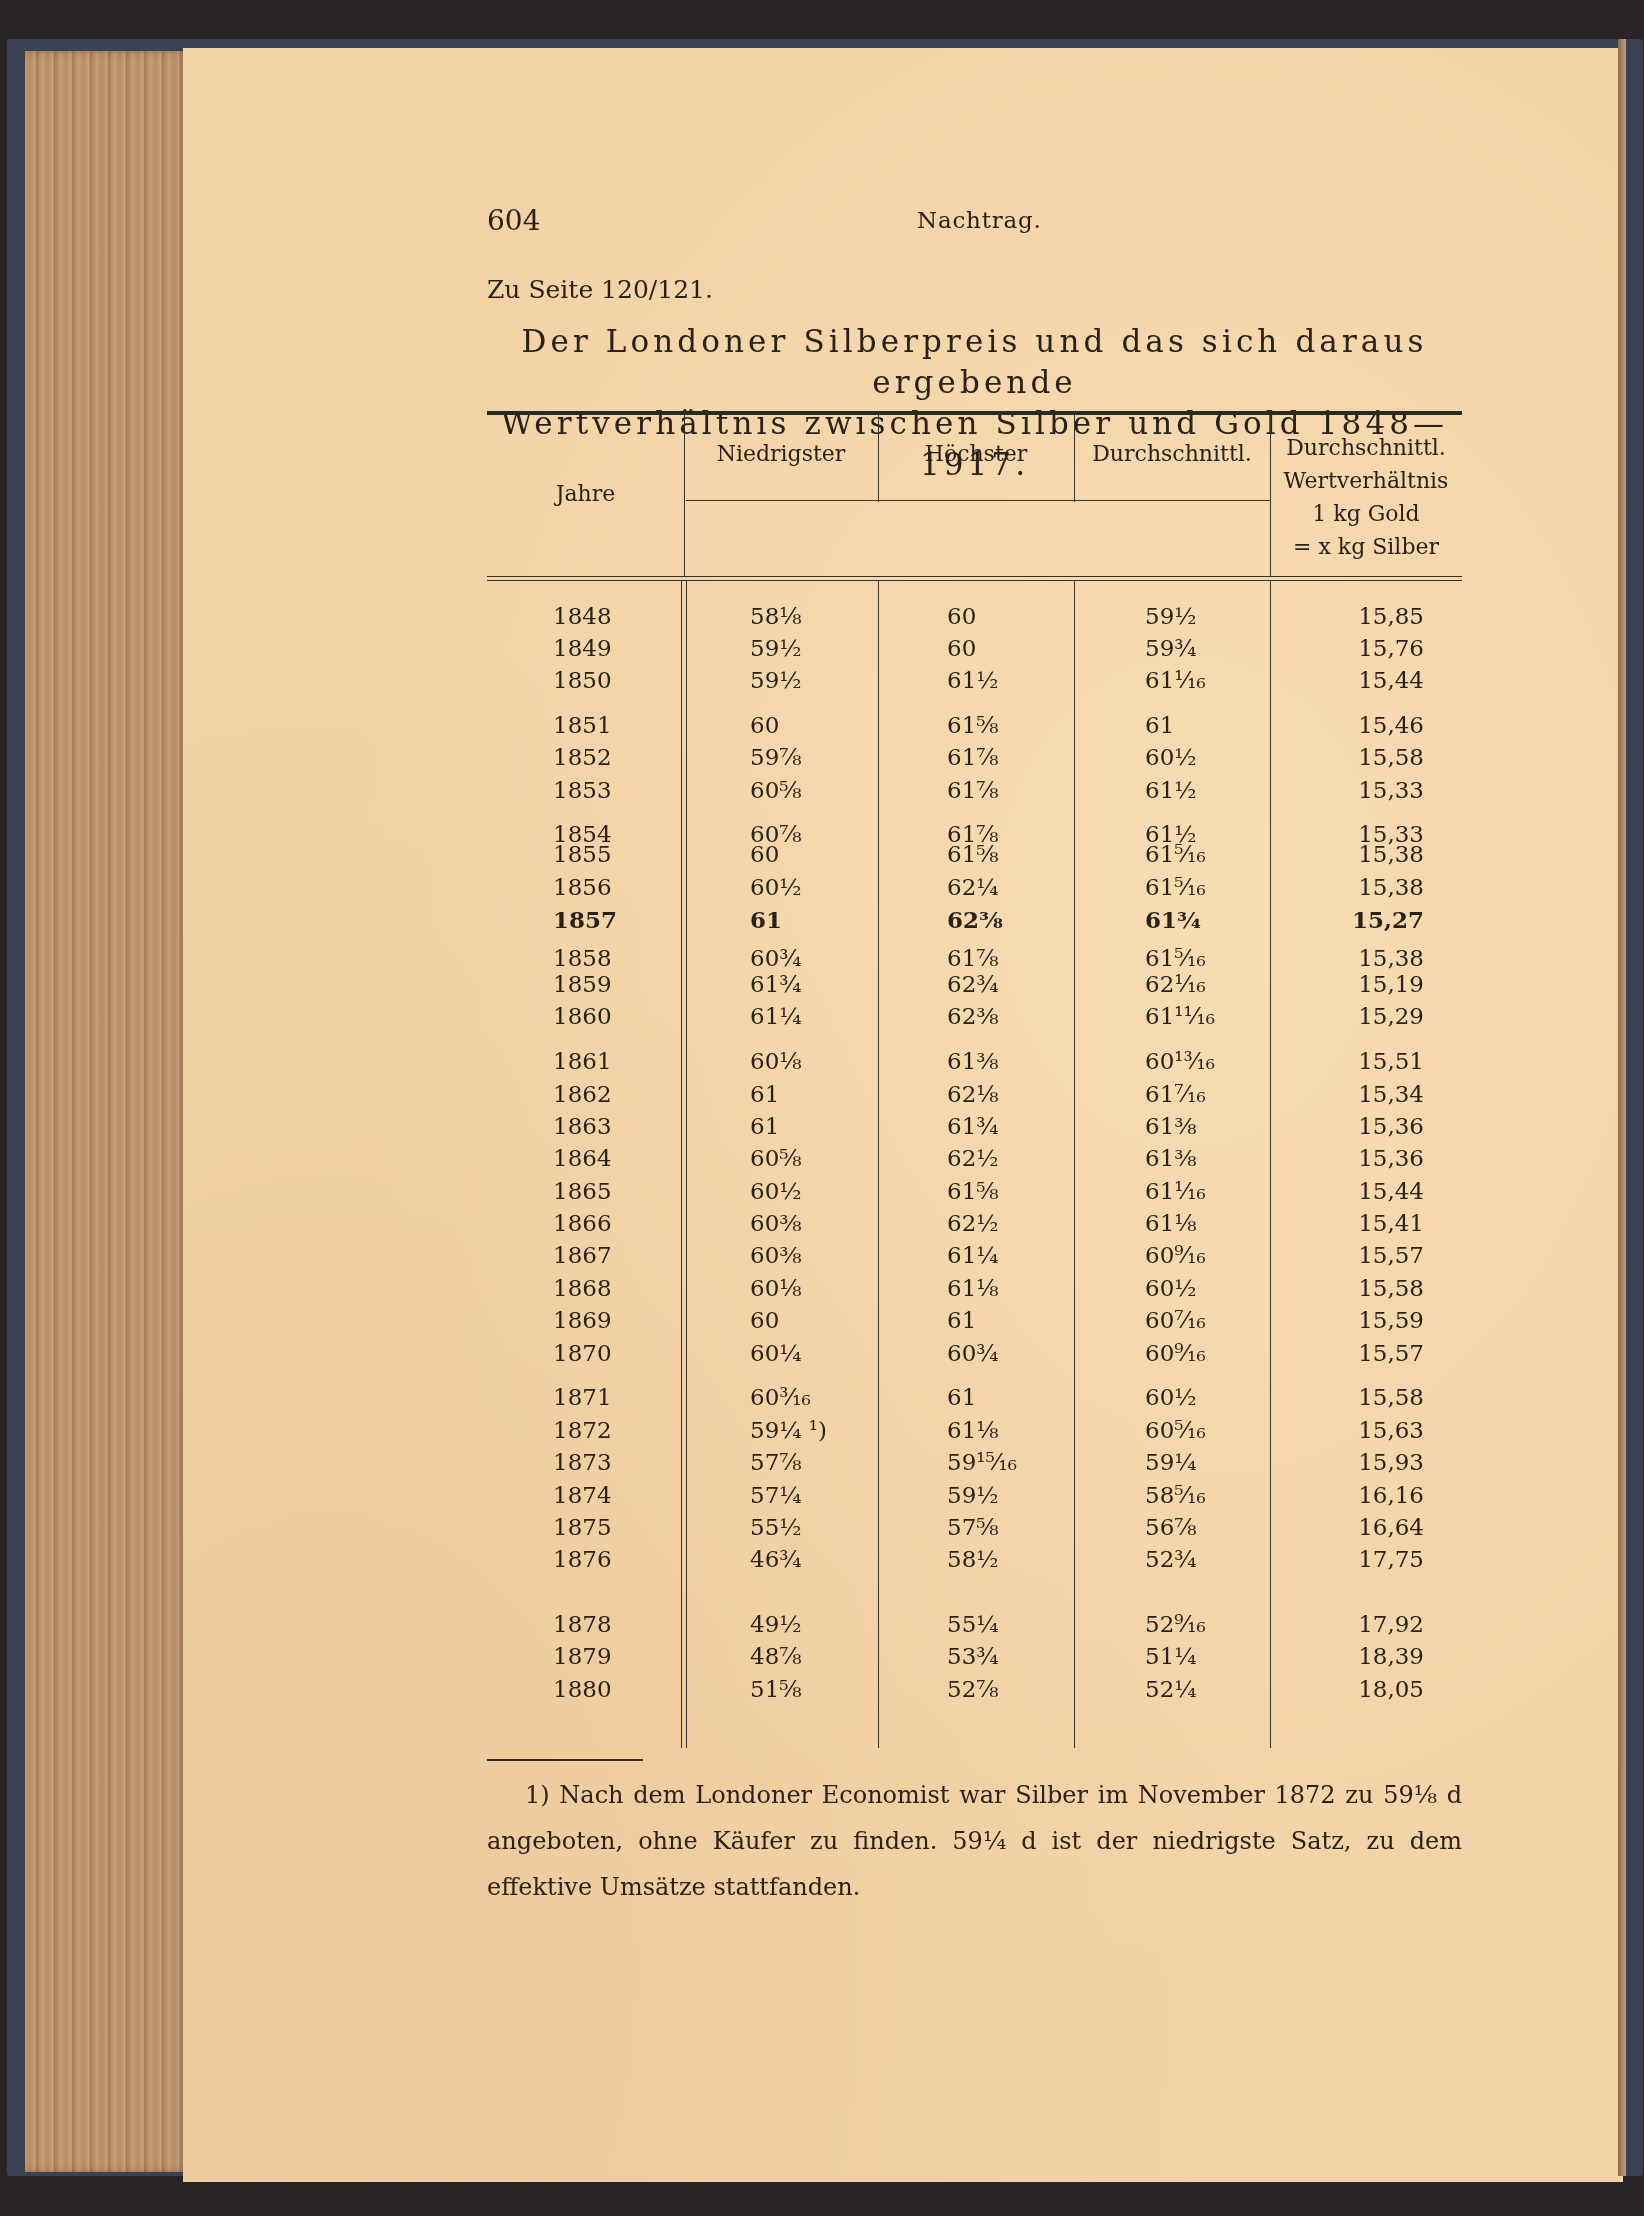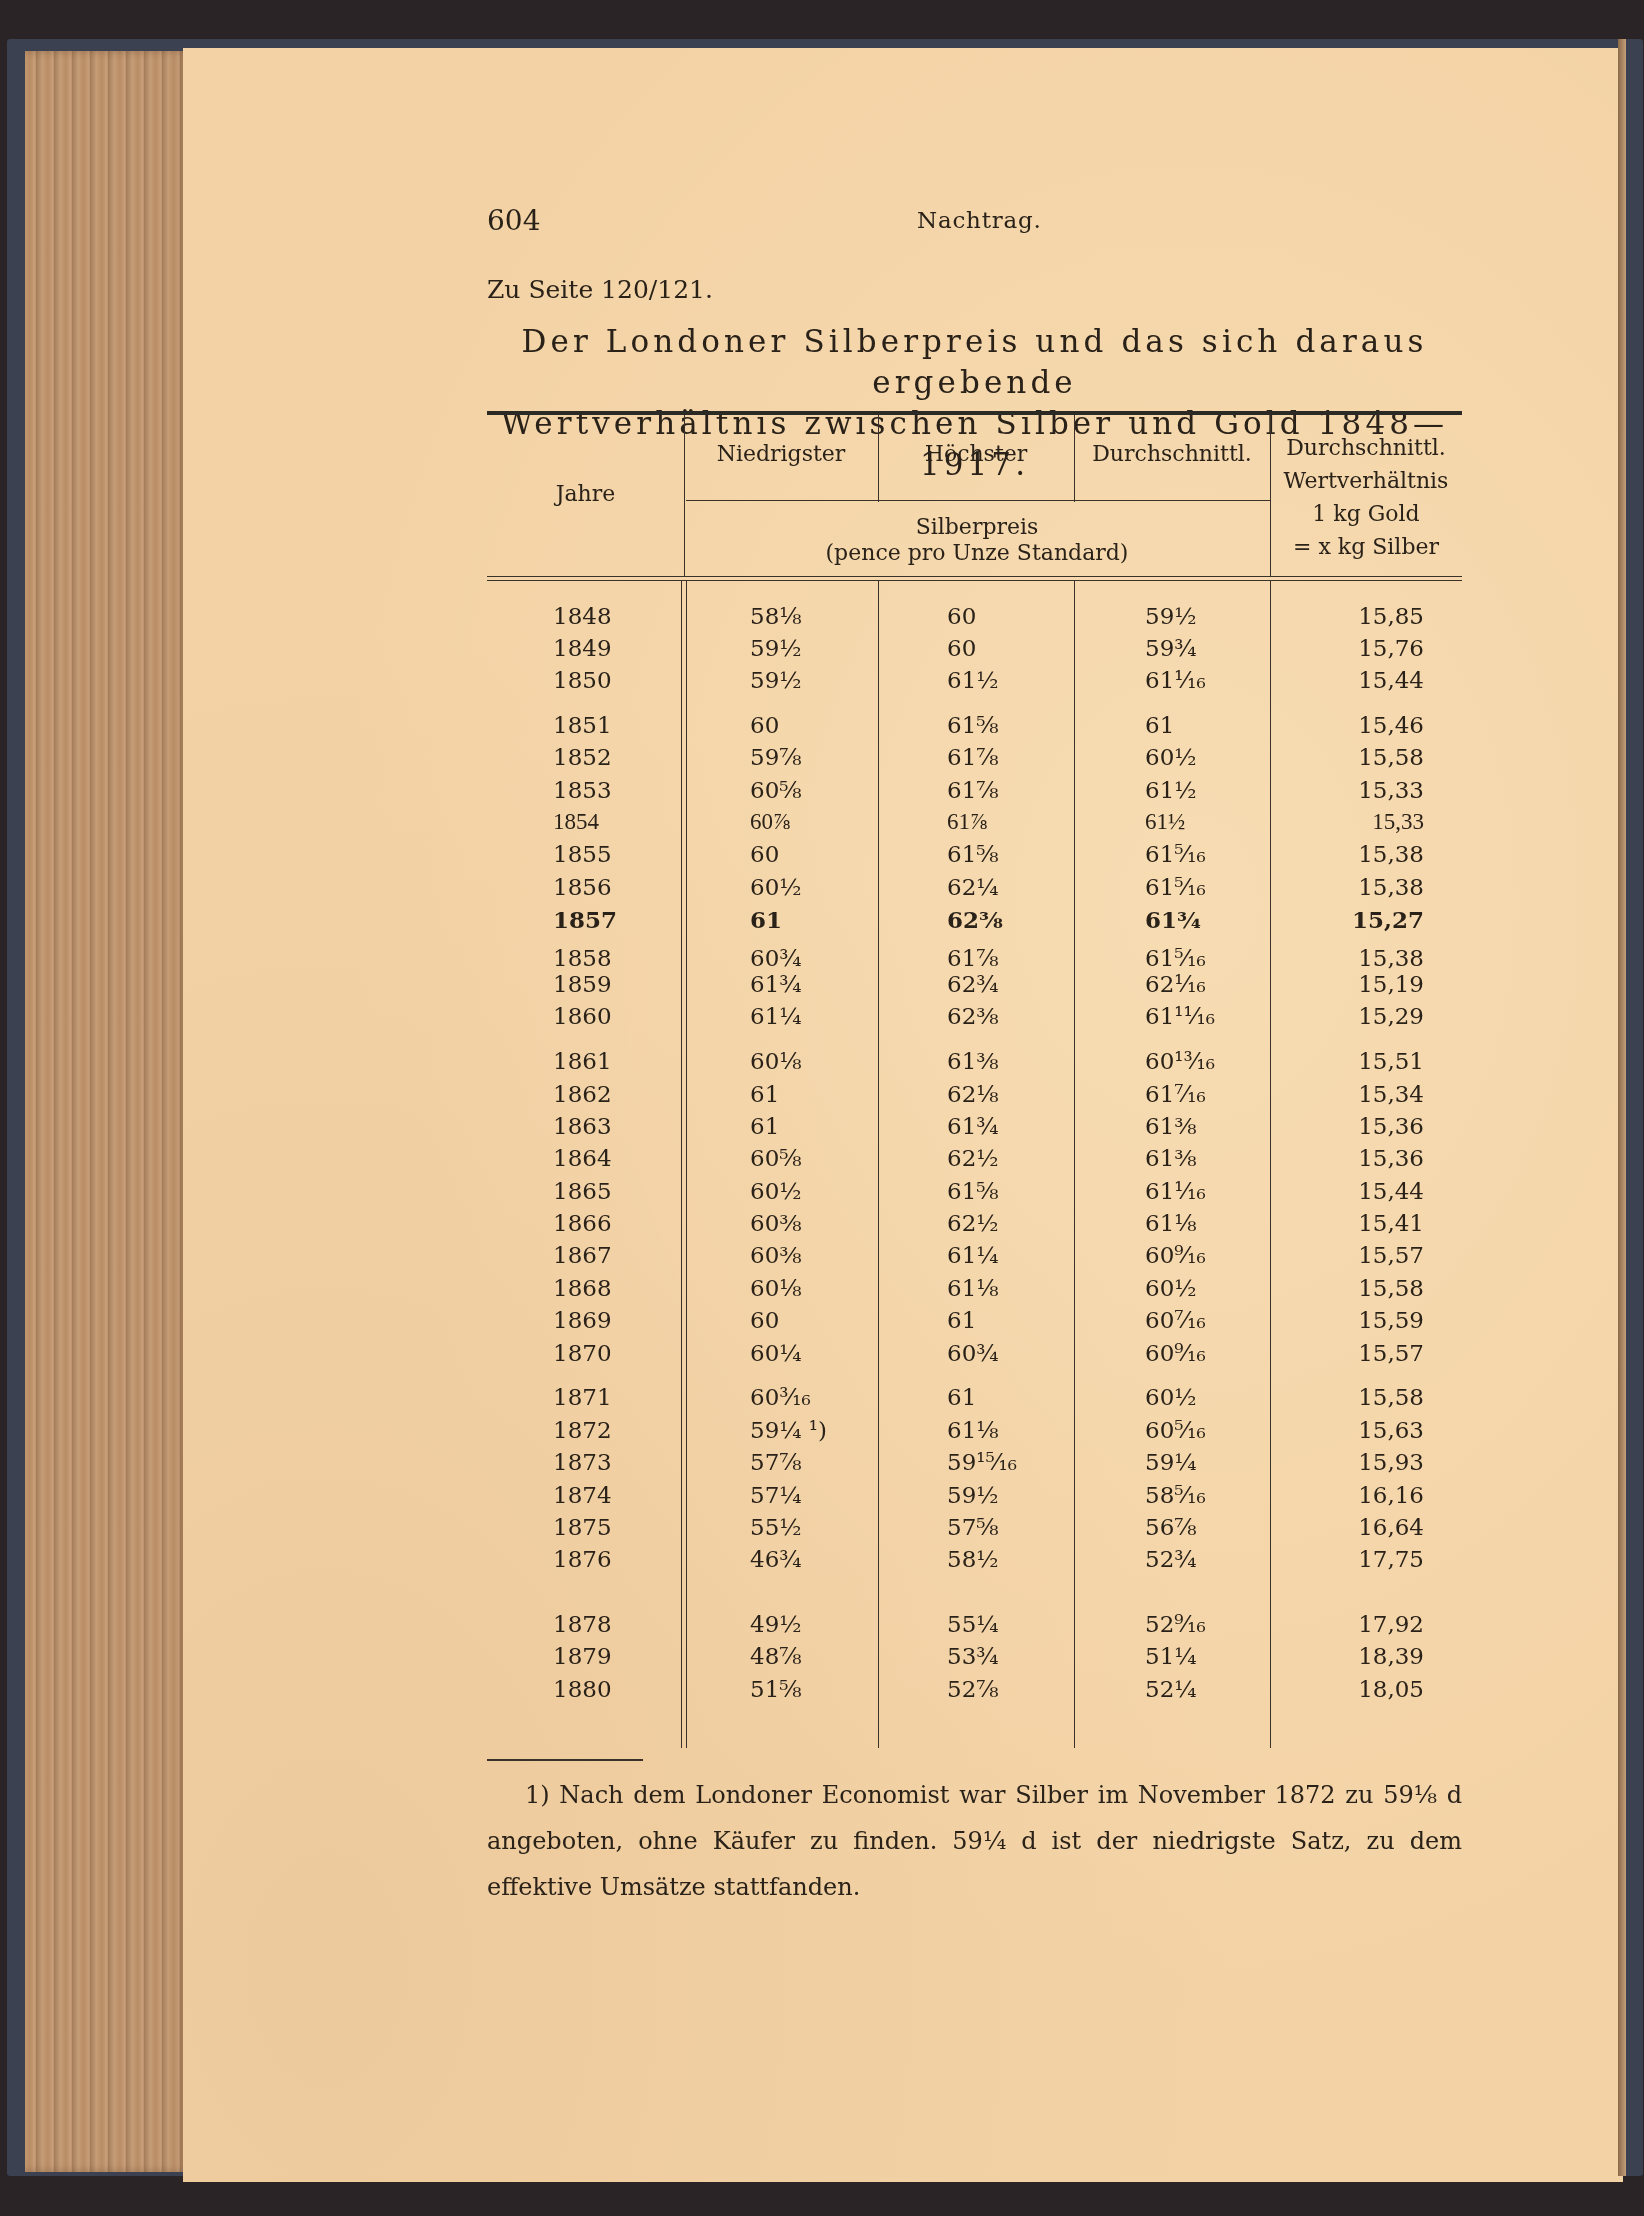--- a/index.html
+++ b/index.html
@@ -86,24 +86,20 @@
     <div class="vline" style="left:197px"></div>
     <div class="vline" style="left:391px; bottom:74px"></div>
     <div class="vline" style="left:587px; bottom:74px"></div>
     <div class="vline" style="left:783px"></div>
     <div class="abs" style="left:199px; top:85px; width:584px; border-top:1.2px solid #3a3228"></div>
 
     <div class="cell" style="left:0; top:66px; width:197px">Jahre</div>
     <div class="cell" style="left:197px; top:26px; width:194px">Niedrigster</div>
     <div class="cell" style="left:391px; top:26px; width:196px">Höchster</div>
     <div class="cell" style="left:587px; top:26px; width:196px">Durchschnittl.</div>
-    <div class="cell" style="left:197px; top:99px; width:586px; line-height:26px">
-      <div>Silberpreis</div>
-      <div>(pence pro Unze Standard)</div>
-    </div>
     <div class="cell" style="left:783px; top:16.4px; width:192px; line-height:33px">
       <div>Durchschnittl.</div>
       <div>Wertverhältnis</div>
       <div>1 kg Gold</div>
       <div>= x kg Silber</div>
     </div>
   </div>
   <div class="rule-double"></div>
 
   <div class="body" id="tbody">
@@ -147,21 +143,21 @@
         <span class="c-avg">60½</span>
         <span class="c-ratio">15,58</span>
       </div>
       <div class="row" style="top: 196px;">
         <span class="c-year">1853</span>
         <span class="c-low">60⅝</span>
         <span class="c-high">61⅞</span>
         <span class="c-avg">61½</span>
         <span class="c-ratio">15,33</span>
       </div>
-      <div class="row" style="top: 228px; font-family: Liberation Serif, serif;">
+      <div class="row" style="top: 240px;">
         <span class="c-year">1854</span>
         <span class="c-low">60⅞</span>
         <span class="c-high">61⅞</span>
         <span class="c-avg">61½</span>
         <span class="c-ratio">15,33</span>
       </div>
       <div class="row" style="top: 260px;">
         <span class="c-year">1855</span>
         <span class="c-low">60</span>
         <span class="c-high">61⅝</span>

